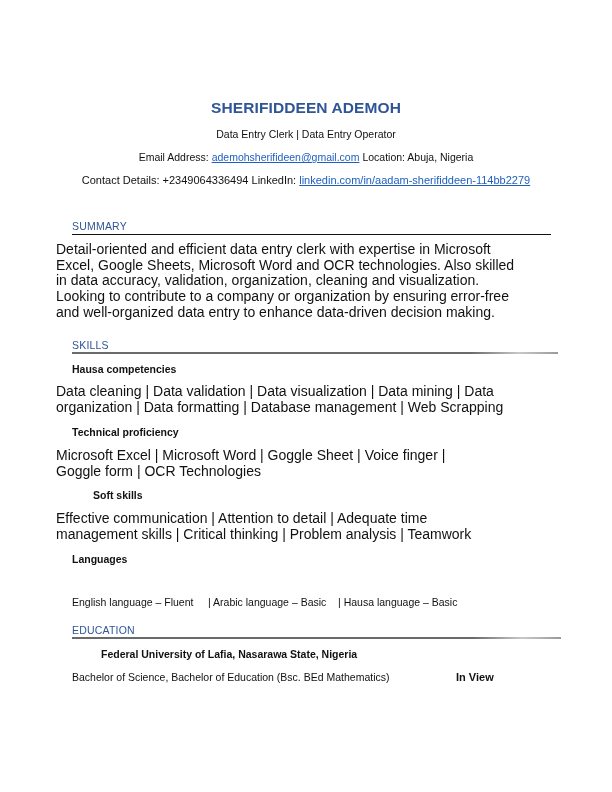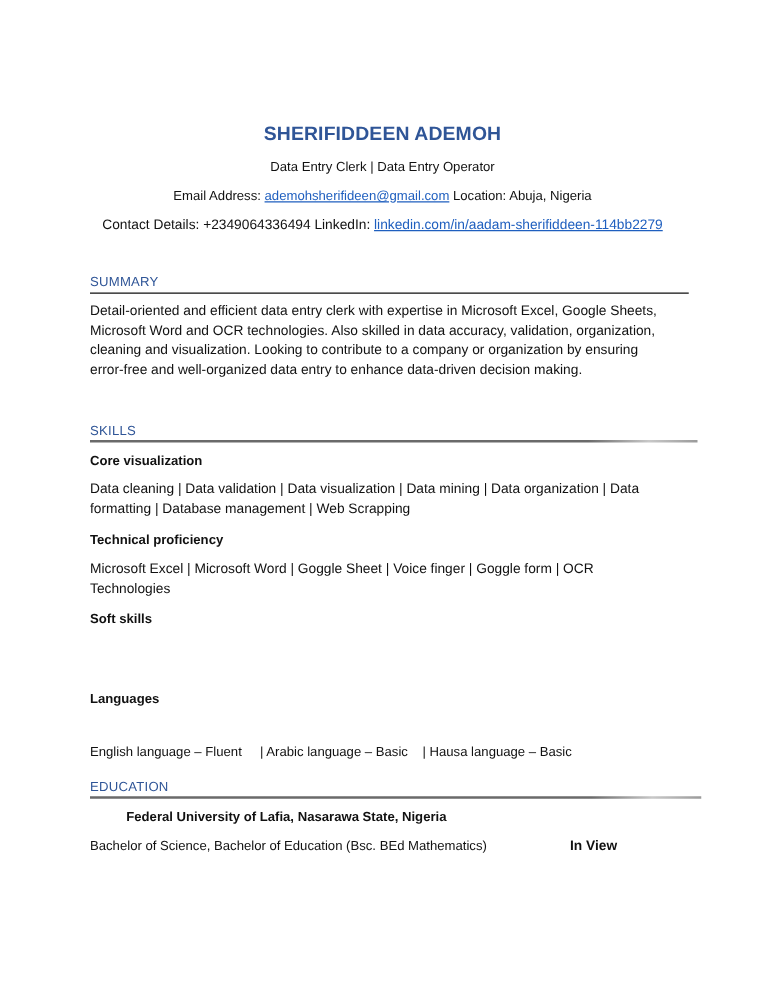--- a/index.html
+++ b/index.html
@@ -68,23 +68,23 @@
     }
     .rule-shadow {
       position: absolute;
       left: 72px;
       width: 486px;
       height: 2px;
       background: linear-gradient(to right, #6a6a6a 0%, #6a6a6a 82%, #c8c8c8 92%, #9a9a9a 100%);
     }
     .para {
       position: absolute;
-      left: 72px;
+      left: 56px;
       width: 470px;
-      font-size: 11px;
+      font-size: 14px;
       line-height: 15.7px;
       color: #111;
     }
     .subhead {
       position: absolute;
       left: 72px;
       font-size: 10.5px;
       font-weight: bold;
       color: #111;
       white-space: nowrap;
@@ -118,27 +118,28 @@
     <span>Contact Details: +2349064336494 LinkedIn: </span><a class="link">linkedin.com/in/aadam-sherifiddeen-114bb2279</a>
   </div>
 
   <div class="section-title" style="top:220px;text-align:right;">SUMMARY</div>
   <div class="rule-dark" style="top:234px;"></div>
   <div class="para" style="top:242px; width:465px;">Detail-oriented and efficient data entry clerk with expertise in Microsoft Excel, Google Sheets, Microsoft Word and OCR technologies. Also skilled in data accuracy, validation, organization, cleaning and visualization.  Looking to contribute to a company or organization by ensuring error-free and well-organized data entry to enhance data-driven decision making.</div>
 
   <div class="section-title" style="top:339px;">SKILLS</div>
   <div class="rule-shadow" style="top:352px;"></div>
 
-  <div class="subhead" style="top:363px;">Core visualization</div>
+  <div class="subhead" style="top:363px;">Hausa competencies</div>
   <div class="para" style="top:384px; width:455px;">Data cleaning | Data validation | Data visualization | Data mining | Data organization | Data formatting | Database management | Web Scrapping</div>
 
   <div class="subhead" style="top:426px;">Technical proficiency</div>
   <div class="para" style="top:448px; width:420px;">Microsoft Excel | Microsoft Word | Goggle Sheet | Voice finger | Goggle form | OCR Technologies</div>
 
-  <div class="subhead" style="top:489px;">Soft skills</div>
+  <div class="subhead" style="top:489px;margin-left:21px;">Soft skills</div>
+  <div class="para" style="top:511px; width:450px;">Effective communication | Attention to detail | Adequate time management skills | Critical thinking | Problem analysis | Teamwork</div>
 
   <div class="subhead" style="top:553px;">Languages</div>
   <div class="line" style="top:576px; white-space:pre;margin-top:20px;">English language – Fluent     | Arabic language – Basic    | Hausa language – Basic</div>
 
   <div class="section-title" style="top:624px;">EDUCATION</div>
   <div class="rule-shadow" style="top:637px; width:489px;"></div>
   <div class="subhead" style="top:648px;padding-left:29px;">Federal University of Lafia, Nasarawa State, Nigeria</div>
   <div class="line" style="top:671px;">Bachelor of Science, Bachelor of Education (Bsc. BEd Mathematics)</div>
   <div class="inview" style="top:671px;">In View</div>
 

